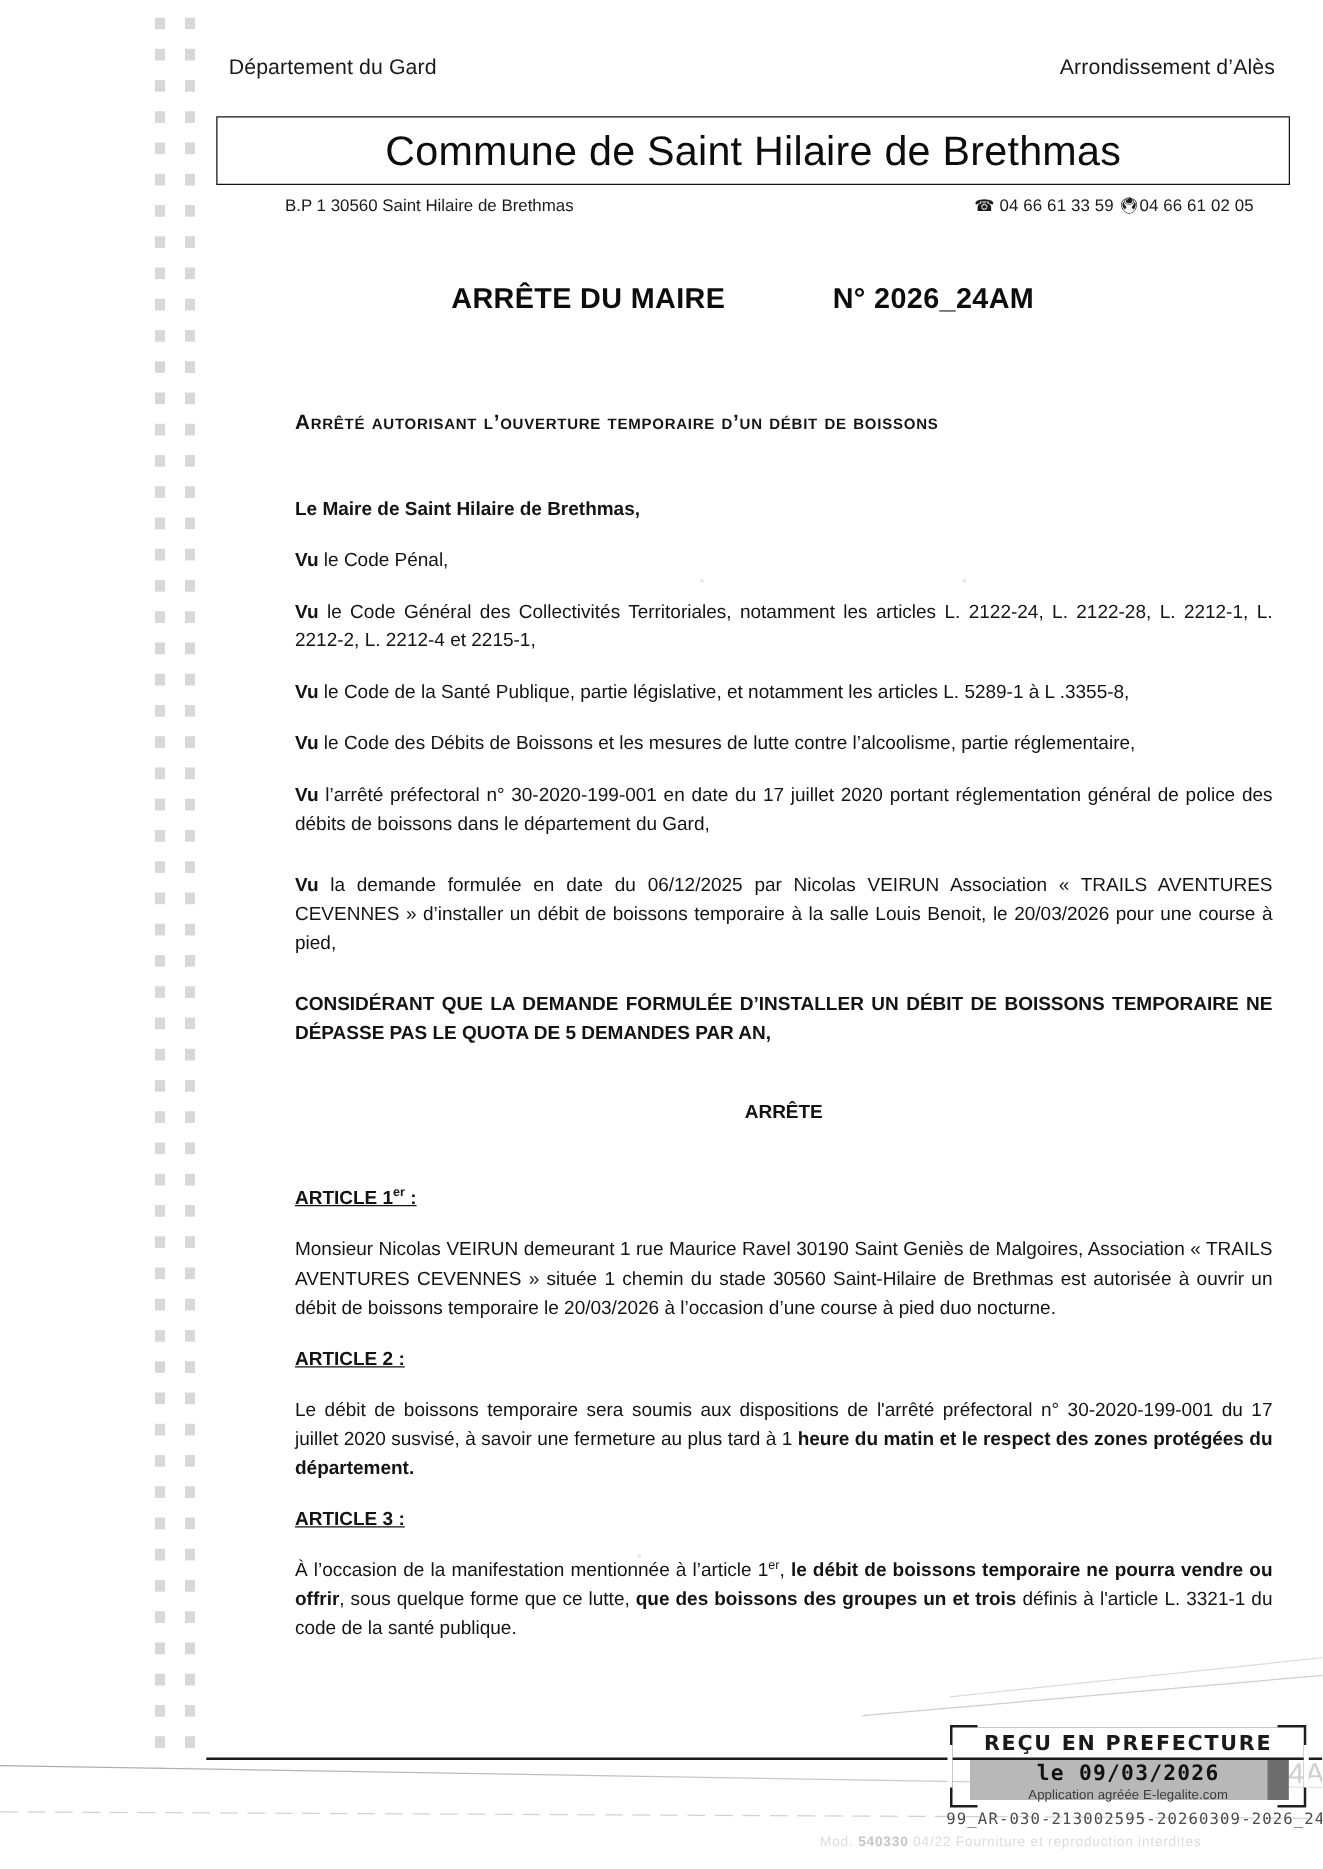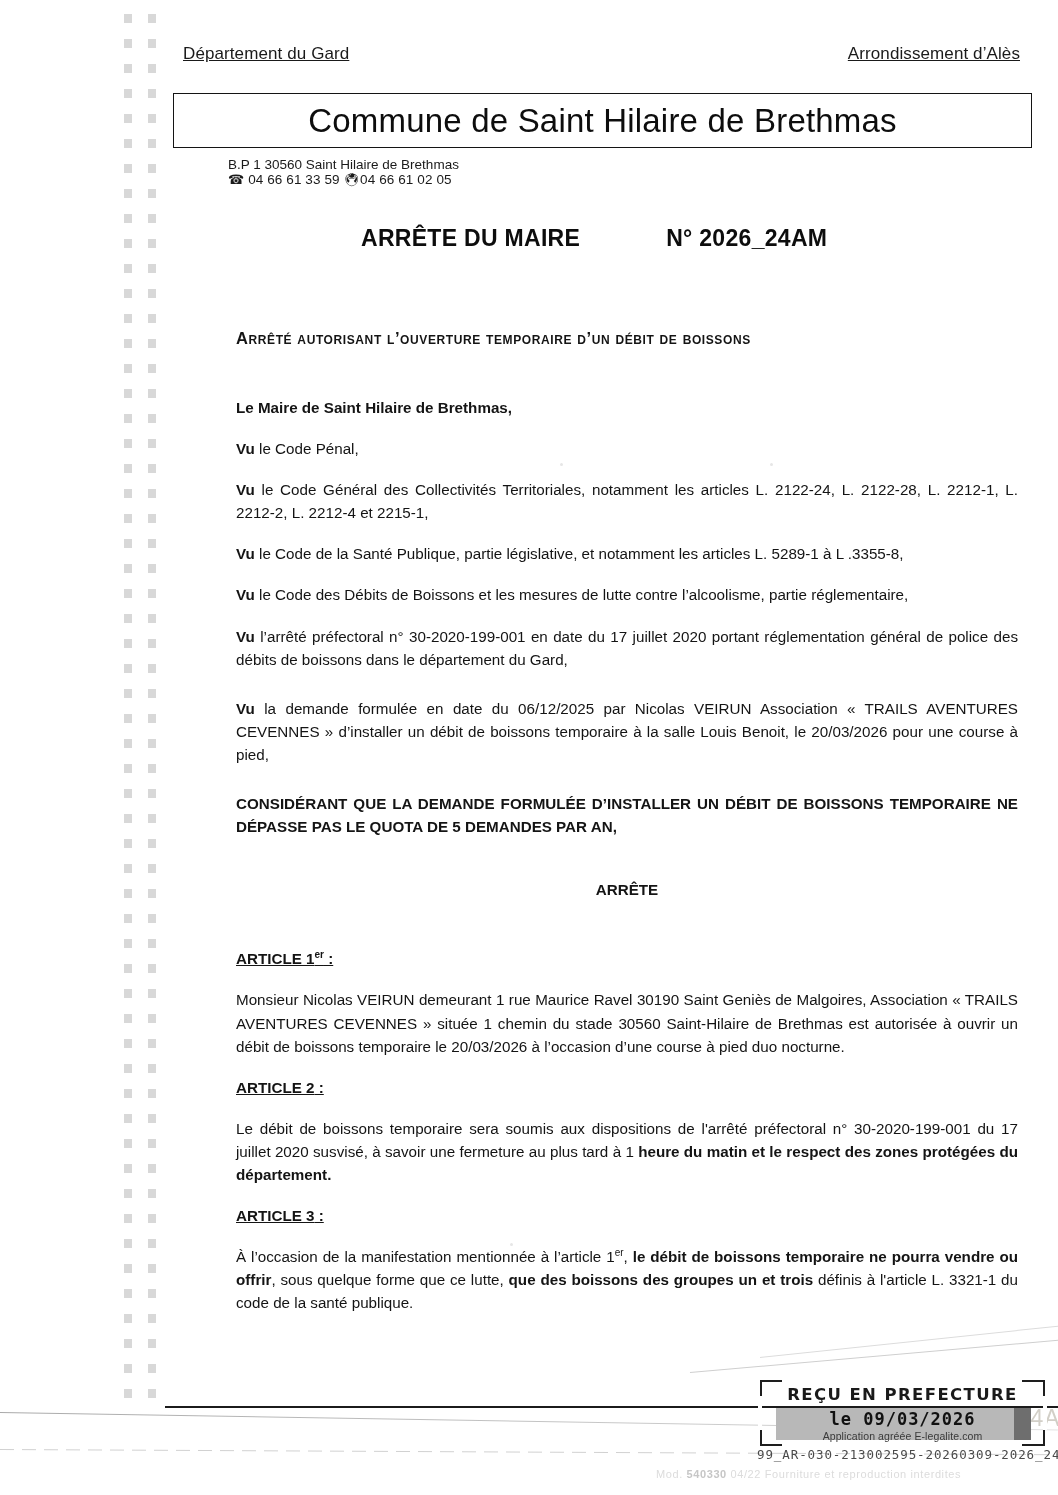--- a/index.html
+++ b/index.html
@@ -42,21 +42,20 @@
     position: absolute;
     left: 183px;
     right: 38px;
     top: 44px;
     display: flex;
     justify-content: space-between;
     align-items: baseline;
     font-size: 17px;
     letter-spacing: .1px;
     color: #1a1a1a;
-    text-decoration: underline;
   }
 
   
   .title-box {
     position: absolute;
     left: 173px;
     top: 93px;
     width: 859px;
     height: 55px;
     border: 1.6px solid #141414;
@@ -77,21 +76,20 @@
   .addr-row {
     position: absolute;
     left: 228px;
     right: 55px;
     top: 157px;
     display: flex;
     justify-content: space-between;
     align-items: baseline;
     font-size: 13.5px;
     color: #1a1a1a;
-    flex-direction: column;
   }
   .addr-row .phones { letter-spacing: .1px; }
   .ico { font-size: 13px; }
 
   
   .arrete-title {
     position: absolute;
     left: 236px;
     top: 225px;
     width: 782px;

